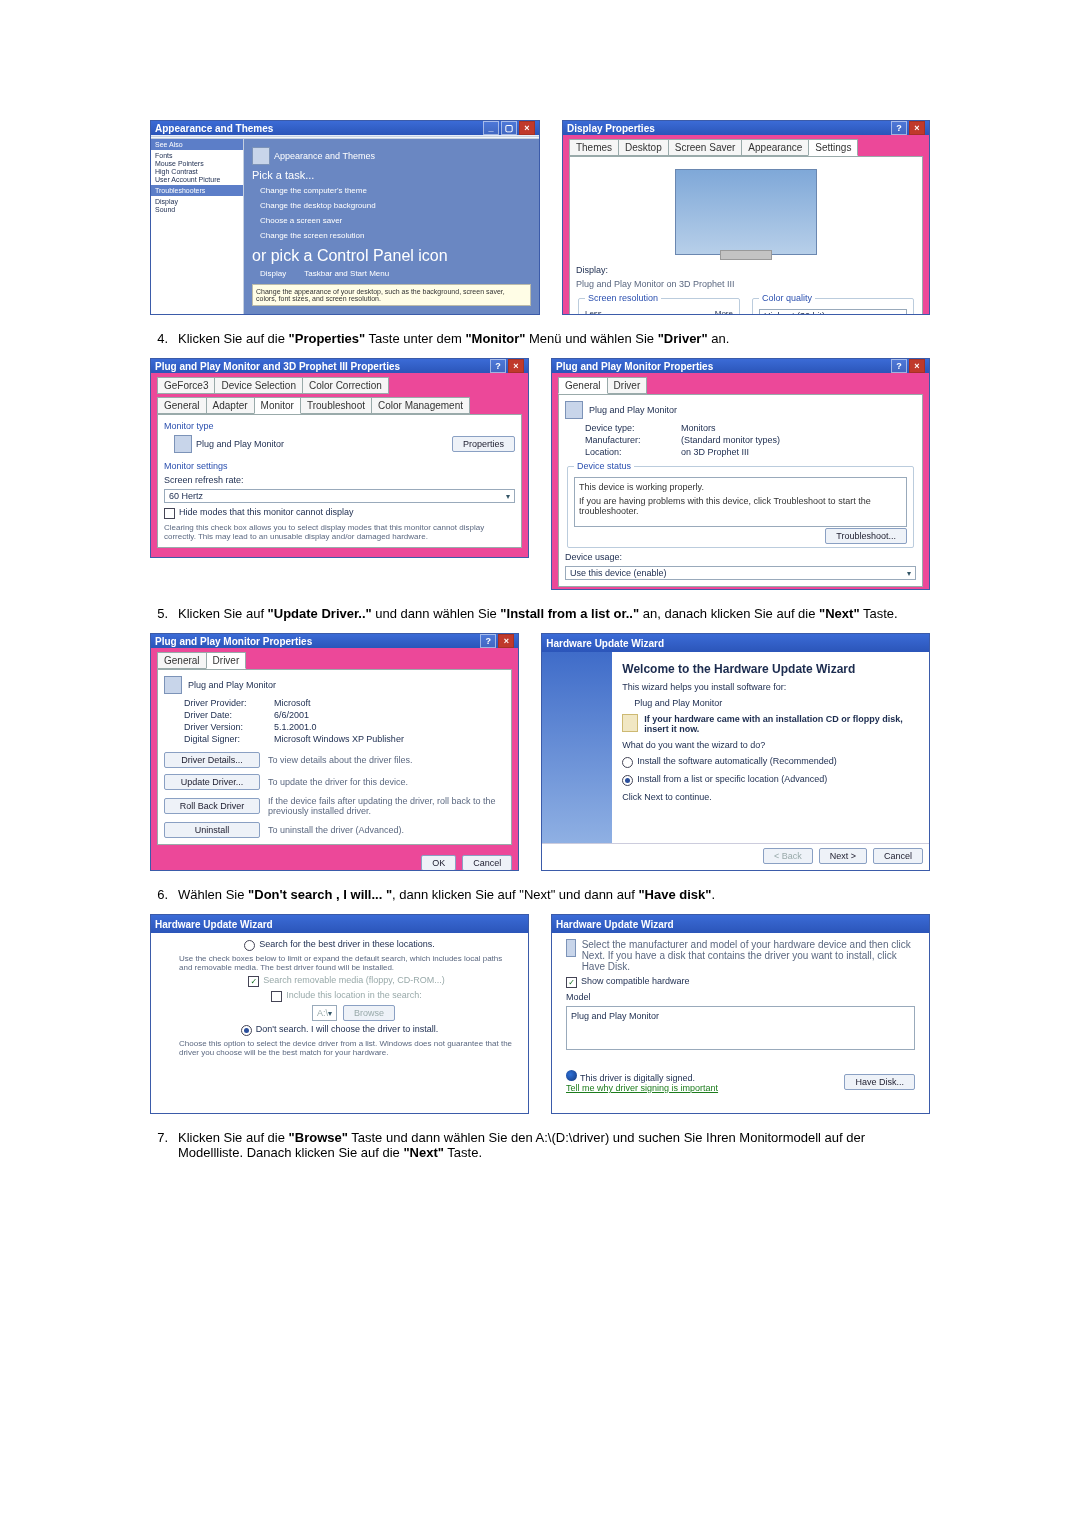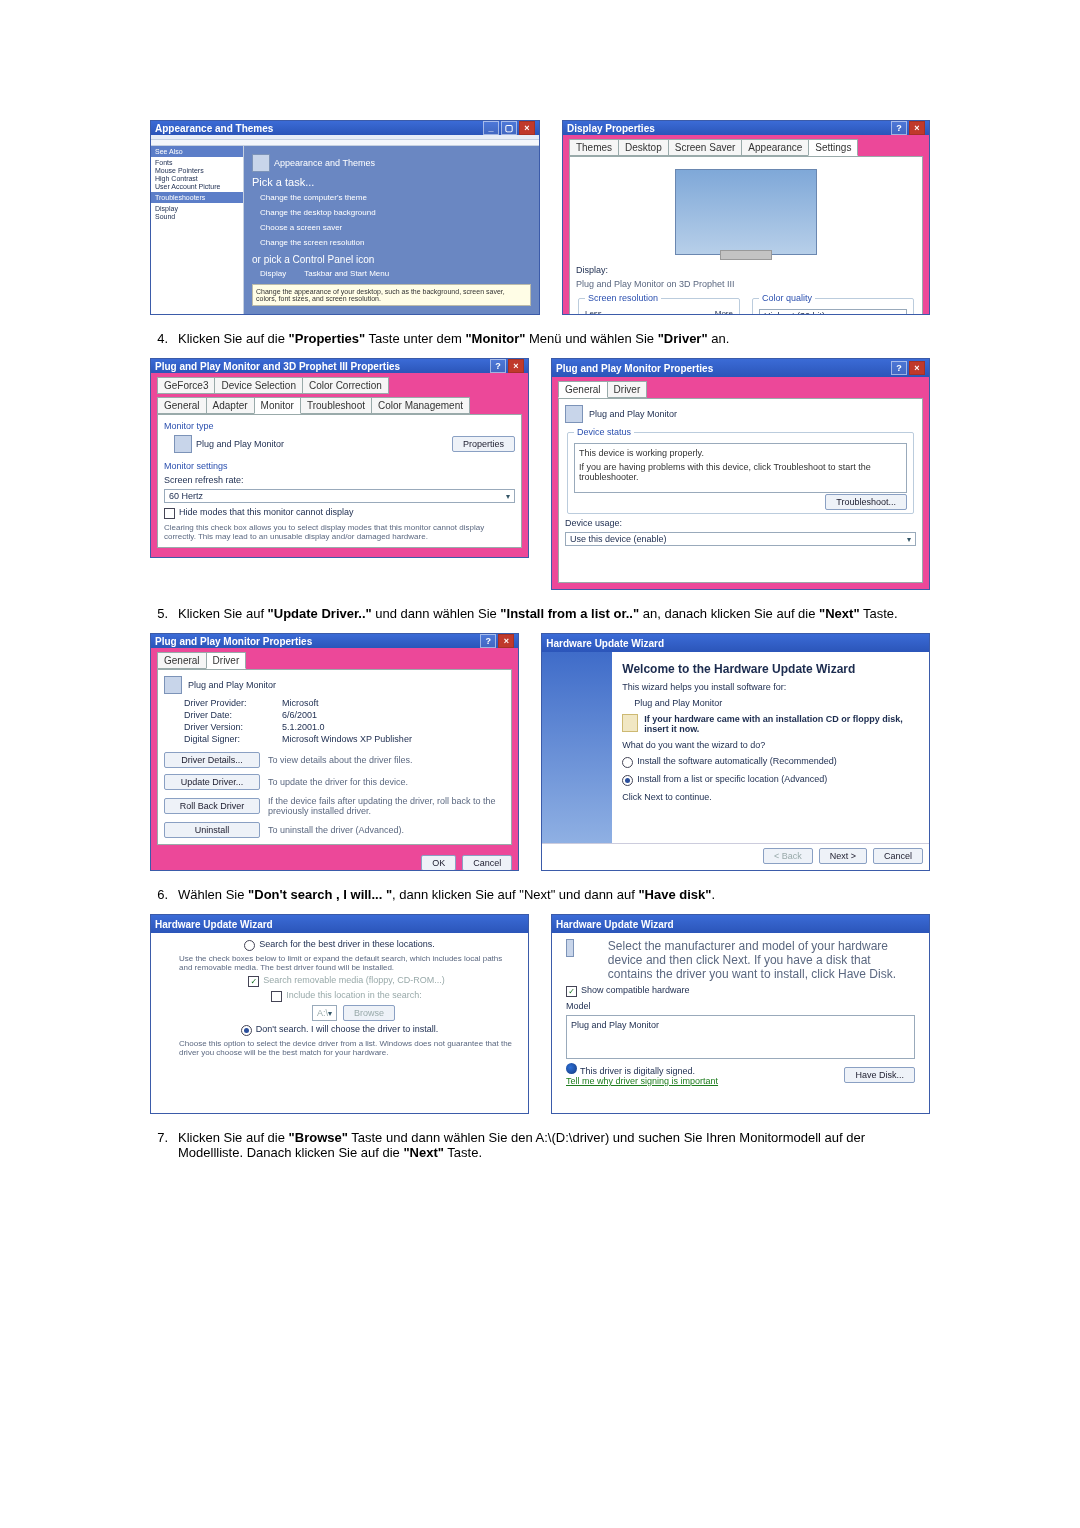--- a/index.html
+++ b/index.html
@@ -121,21 +121,21 @@
         <div class="cp-main">
           <div style="font-size:9px;display:flex;align-items:center;gap:4px;">
             <span class="icon-sq"></span>
             <span>Appearance and Themes</span>
           </div>
           <div style="font-size:11px;color:#fff;">Pick a task...</div>
           <div class="cp-task">Change the computer's theme</div>
           <div class="cp-task">Change the desktop background</div>
           <div class="cp-task">Choose a screen saver</div>
           <div class="cp-task">Change the screen resolution</div>
-          <div style="font-size:10px;margin-top:2px;">or pick a Control Panel icon</div>
+          <div style="font-size:16px;margin-top:2px;">or pick a Control Panel icon</div>
           <div style="display:flex;gap:18px;padding-left:8px;">
             <span>Display</span>
             <span>Taskbar and Start Menu</span>
           </div>
           <div style="background:#fffde6;color:#333;border:1px solid #bba;padding:3px;font-size:7px;margin-top:2px;">Change the appearance of your desktop, such as the background, screen saver, colors, font sizes, and screen resolution.</div>
         </div>
       </div>
     </div>
 
     <div class="shot xp-window-yellowish" style="width:370px;height:195px;">
@@ -250,20 +250,28 @@
       </div>
       <div class="tabs">
         <div class="tab active">General</div>
         <div class="tab">Driver</div>
       </div>
       <div class="pane">
         <div style="display:flex;gap:6px;align-items:center;">
             <span class="icon-sq"></span>
             <span>Plug and Play Monitor</span>
           </div>
+        <div style="display:grid;grid-template-columns:90px 1fr;gap:2px 6px;padding-left:20px;">
+          <span>Device type:</span>
+            <span>Monitors</span>
+          <span>Manufacturer:</span>
+            <span>(Standard monitor types)</span>
+          <span>Location:</span>
+            <span>on 3D Prophet III</span>
+        </div>
         <fieldset class="groupbox">
           <legend>Device status</legend>
           <div class="text-area">
             <div>This device is working properly.</div>
             <div style="margin-top:4px;">If you are having problems with this device, click Troubleshoot to start the troubleshooter.</div>
           </div>
           <div style="text-align:right;margin-top:4px;"><span class="winbtn">Troubleshoot...</span></div>
         </fieldset>
         <div>Device usage:</div>
         <div class="selectbox">
@@ -295,21 +303,21 @@
       </div>
       <div class="tabs">
         <div class="tab">General</div>
         <div class="tab active">Driver</div>
       </div>
       <div class="pane">
         <div style="display:flex;gap:6px;align-items:center;">
             <span class="icon-sq"></span>
             <span>Plug and Play Monitor</span>
           </div>
-        <div style="display:grid;grid-template-columns:90px 1fr;gap:2px 8px;padding-left:20px;">
+        <div style="display:grid;grid-template-columns:90px 1fr;gap:2px 0;padding-left:20px;">
           <span>Driver Provider:</span>
             <span>Microsoft</span>
           <span>Driver Date:</span>
             <span>6/6/2001</span>
           <span>Driver Version:</span>
             <span>5.1.2001.0</span>
           <span>Digital Signer:</span>
             <span>Microsoft Windows XP Publisher</span>
         </div>
         <div style="display:grid;grid-template-columns:96px 1fr;gap:6px 8px;align-items:center;margin-top:4px;">
@@ -407,31 +415,31 @@
 
     </div>
 
     <div class="shot" style="width:390px;height:200px;background:#fff;">
       <div class="titlebar">
           <span>Hardware Update Wizard</span>
         </div>
       <div style="padding:6px 14px;flex:1;display:flex;flex-direction:column;gap:4px;">
         <div style="display:flex;gap:6px;">
           <span class="icon-sq"></span>
-          <span class="muted" style="font-size:12px;margin-left:28px;">Select the manufacturer and model of your hardware device and then click Next. If you have a disk that contains the driver you want to install, click Have Disk.</span>
+          <span class="muted" style="font-size:10px;">Select the manufacturer and model of your hardware device and then click Next. If you have a disk that contains the driver you want to install, click Have Disk.</span>
         </div>
         <div class="check">
             <span class="box">✓</span>
             <span>Show compatible hardware</span>
           </div>
         <div>Model</div>
         <div class="listbox">
           <div>Plug and Play Monitor</div>
         </div>
-        <div style="display:flex;justify-content:space-between;align-items:center;">
+        <div style="display:flex;justify-content:space-between;align-items:center;margin-top:16px;">
           <div style="display:flex;flex-direction:column;">
             <span><span class="shield"></span><span>This driver is digitally signed.</span></span>
             <span class="green-link">Tell me why driver signing is important</span>
           </div>
           <span class="winbtn">Have Disk...</span>
         </div>
       </div>
 
     </div>
   </div>

